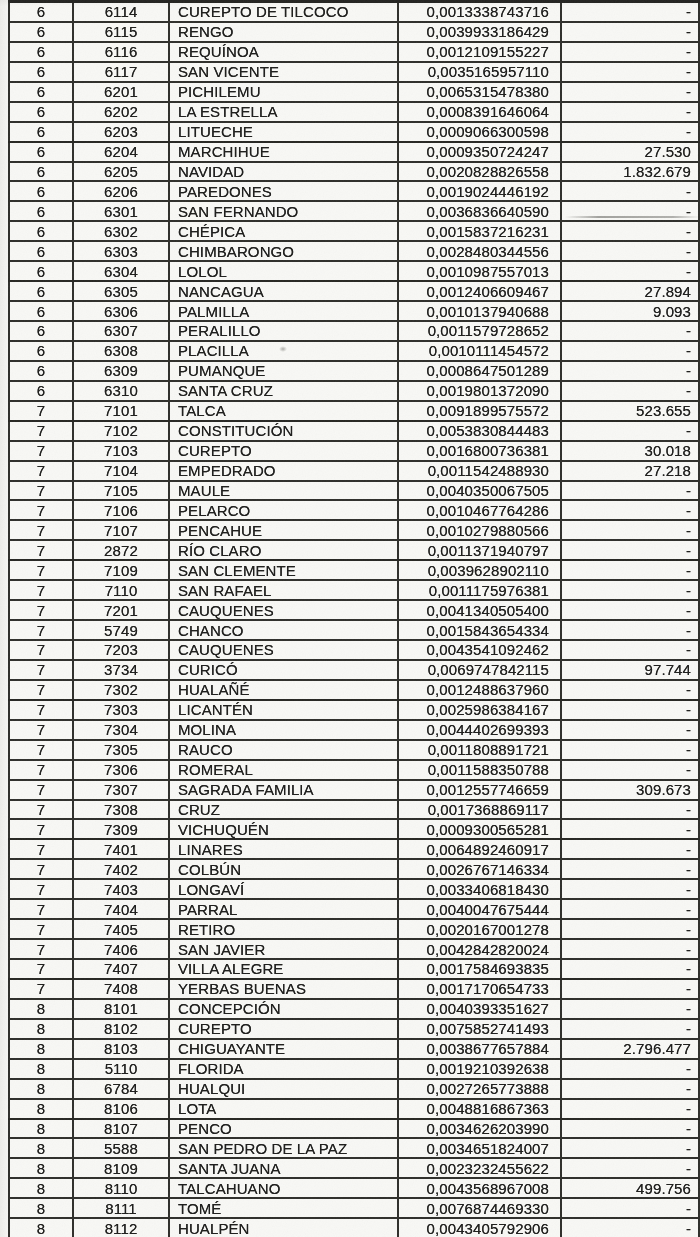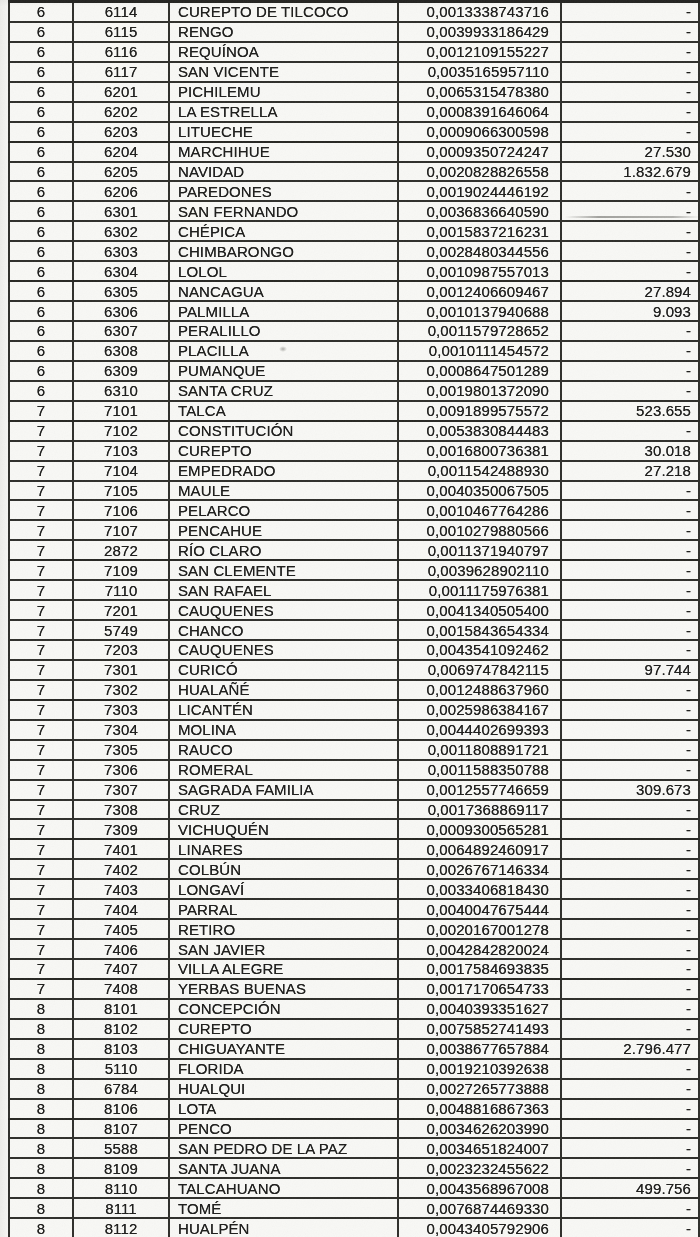--- a/index.html
+++ b/index.html
@@ -325,21 +325,21 @@
         </tr>
         <tr>
           <td class="c0">7</td>
           <td class="c1">7203</td>
           <td class="c2">CAUQUENES</td>
           <td class="c3">0,0043541092462</td>
           <td class="c4">-</td>
         </tr>
         <tr>
           <td class="c0">7</td>
-          <td class="c1">7301</td>
+          <td class="c1">3734</td>
           <td class="c2">CURICÓ</td>
           <td class="c3">0,0069747842115</td>
           <td class="c4">97.744</td>
         </tr>
         <tr>
           <td class="c0">7</td>
           <td class="c1">7302</td>
           <td class="c2">HUALAÑÉ</td>
           <td class="c3">0,0012488637960</td>
           <td class="c4">-</td>

